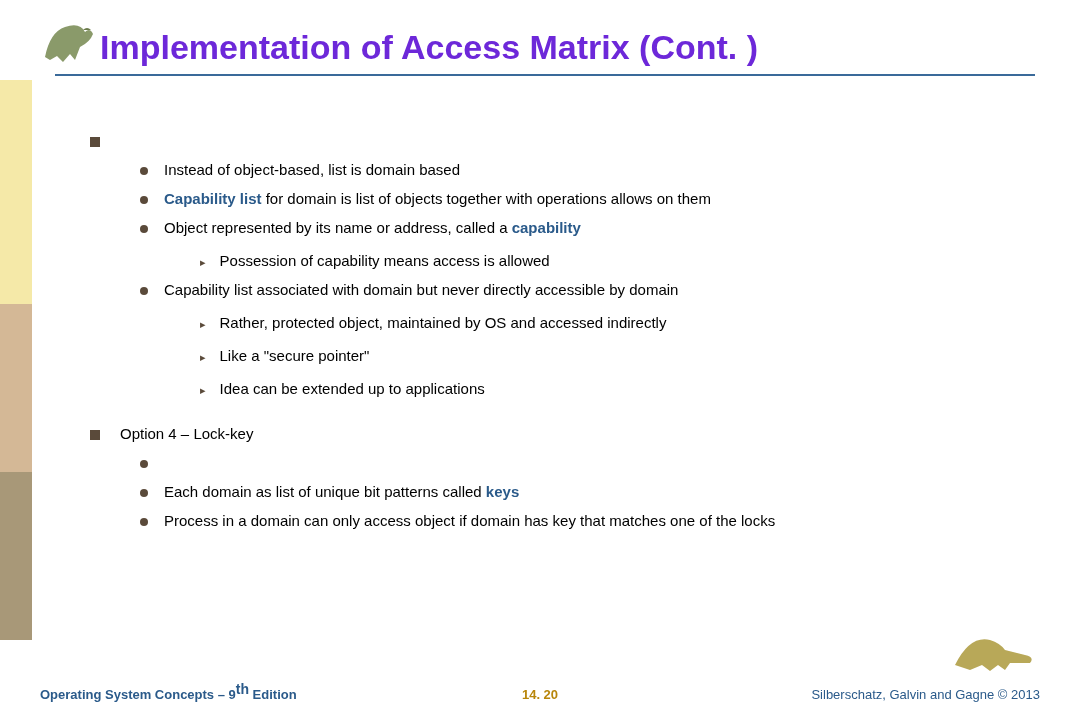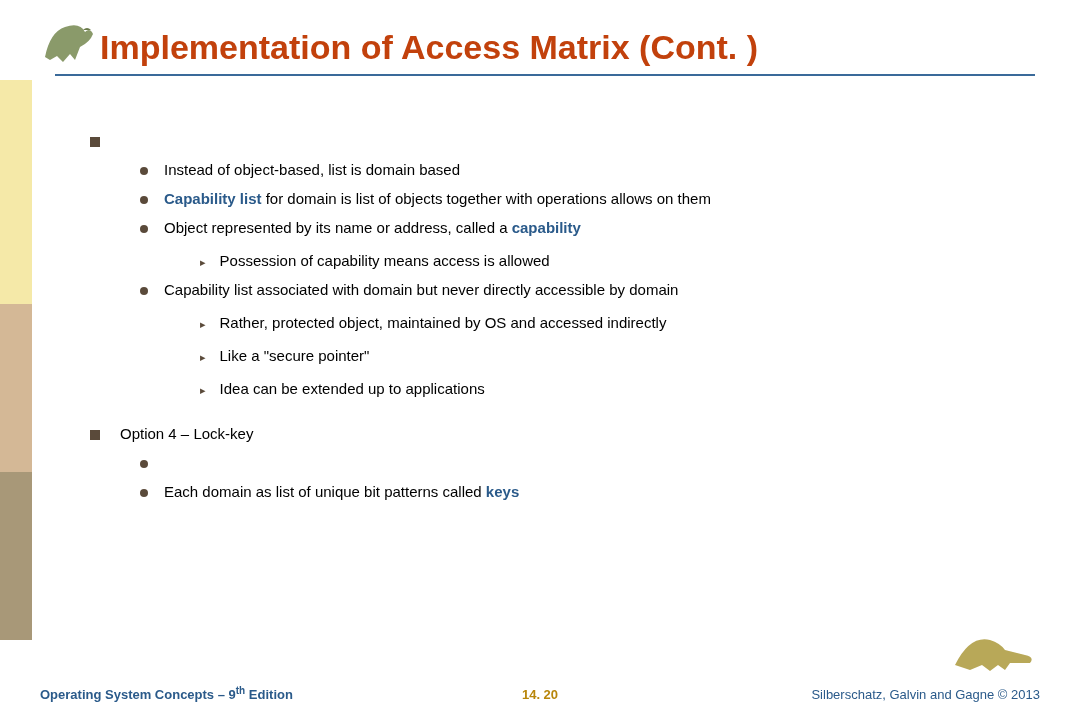--- a/index.html
+++ b/index.html
@@ -35,21 +35,21 @@
       bottom: 45px;
       width: 90px;
       height: 50px;
     }
     .title {
       position: absolute;
       left: 100px;
       top: 28px;
       font-size: 34px;
       font-weight: bold;
-      color: #c2410c;
+      color: #6d28d9;
     }
     .title-underline {
       position: absolute;
       left: 55px;
       top: 74px;
       width: 980px;
       height: 2px;
       background: #3a6a9a;
     }
     .content {
@@ -91,21 +91,21 @@
     .sub { font-size: 11px; vertical-align: sub; }
     .gap { height: 20px; }
     .footer-left {
       position: absolute;
       left: 40px;
       bottom: 18px;
       font-size: 13px;
       font-weight: bold;
       color: #2a5a8a;
     }
-    .footer-left .sup { font-size: 10px; vertical-align: super; }
+    .footer-left .sup { font-size: 14px; vertical-align: super; }
     .footer-center {
       position: absolute;
       left: 50%;
       transform: translateX(-50%);
       bottom: 18px;
       font-size: 13px;
       font-weight: bold;
       color: #b8860b;
     }
     .footer-right {
@@ -175,20 +175,23 @@
 
   <div class="lvl2">
     <span class="dot"></span>
   </div>
 
 
   <div class="lvl2">
     <span class="dot"></span><span>Each domain as list of unique bit patterns called </span><span class="highlight">keys</span>
   </div>
 
+  <div class="lvl2">
+    <span class="dot"></span><span>Process in a domain can only access object if domain has key that matches one of the locks</span>
+  </div>
 
 </div>
 
 <svg class="dino-bottom" viewBox="0 0 90 50">
   <path d="M 5 40 Q 20 10 40 15 Q 50 18 55 25 L 75 30 Q 85 32 80 38 L 60 38 L 55 45 L 48 40 L 40 46 L 32 40 L 20 45 Z" fill="#b8a858"></path>
 </svg>
 
 <div class="footer-left">
   <span>Operating System Concepts – 9</span><span class="sup">th</span><span> Edition</span>
 </div>

